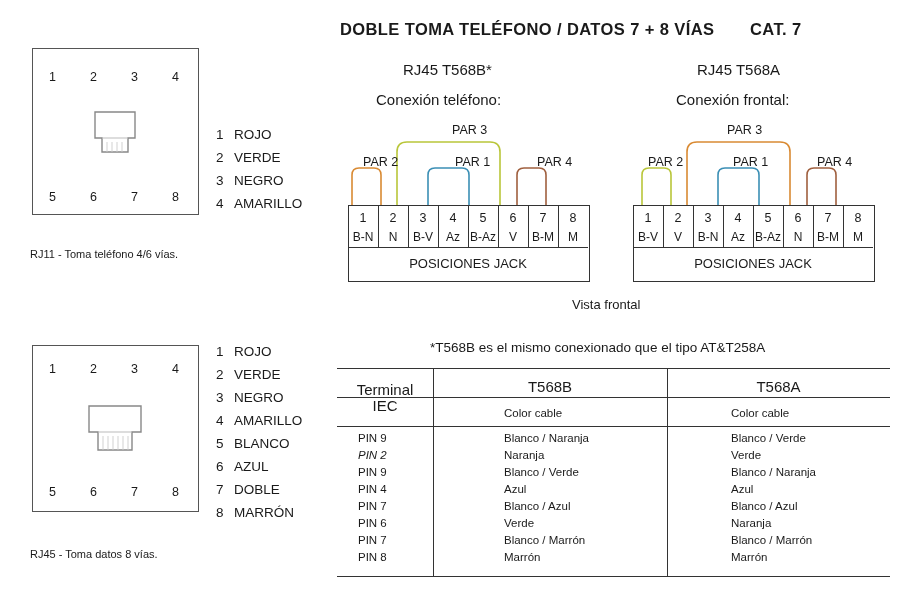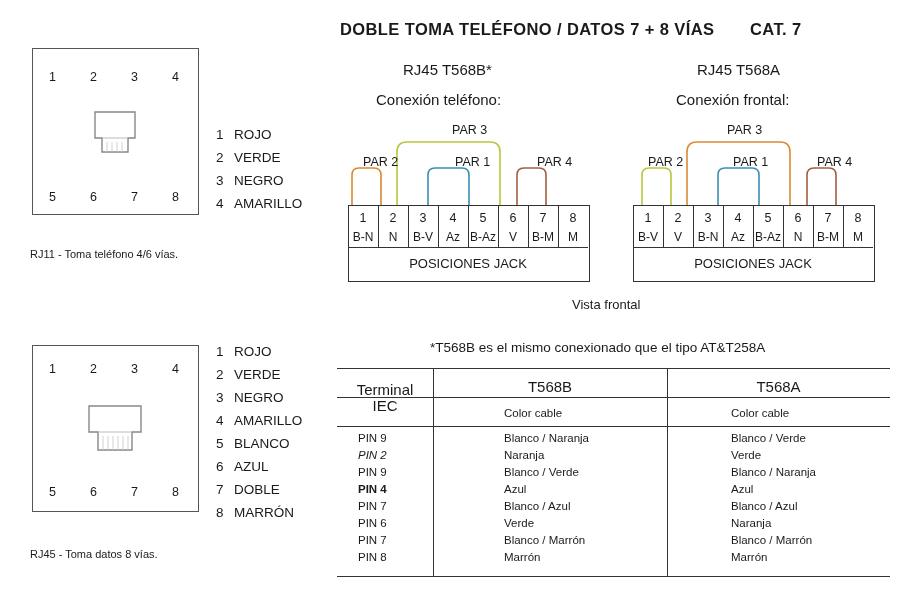--- a/index.html
+++ b/index.html
@@ -347,21 +347,21 @@
 <div class="tbl-text" style="left:731px; top:432px;">Blanco / Verde</div>
 
 <div class="tbl-text" style="left:358px; top:449px;font-style:italic;">PIN  2</div>
 <div class="tbl-text" style="left:504px; top:449px;">Naranja</div>
 <div class="tbl-text" style="left:731px; top:449px;">Verde</div>
 
 <div class="tbl-text" style="left:358px; top:466px;">PIN  9</div>
 <div class="tbl-text" style="left:504px; top:466px;">Blanco / Verde</div>
 <div class="tbl-text" style="left:731px; top:466px;">Blanco / Naranja</div>
 
-<div class="tbl-text" style="left:358px; top:483px;font-weight:bold;">PIN  4</div>
+<div class="tbl-text" style="left:358px; top:483px;">PIN  4</div>
 <div class="tbl-text" style="left:504px; top:483px;">Azul</div>
 <div class="tbl-text" style="left:731px; top:483px;">Azul</div>
 
 <div class="tbl-text" style="left:358px; top:500px;">PIN  7</div>
 <div class="tbl-text" style="left:504px; top:500px;">Blanco / Azul</div>
 <div class="tbl-text" style="left:731px; top:500px;">Blanco / Azul</div>
 
 <div class="tbl-text" style="left:358px; top:517px;">PIN  6</div>
 <div class="tbl-text" style="left:504px; top:517px;">Verde</div>
 <div class="tbl-text" style="left:731px; top:517px;">Naranja</div>

